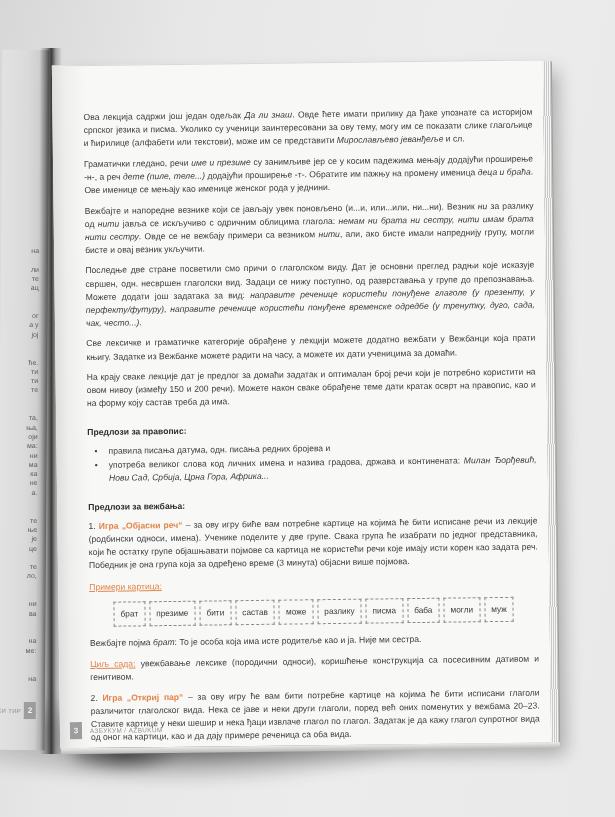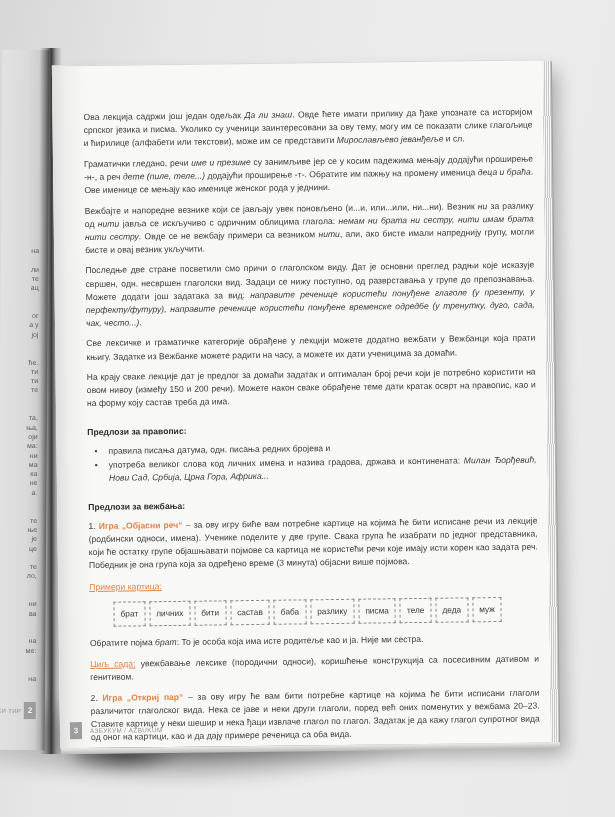--- a/index.html
+++ b/index.html
@@ -183,32 +183,32 @@
       <li><span>употреба великог слова код личних имена и назива градова, држава и континената: </span><span class="i">Милан Ђорђевић, Нови Сад, Србија, Црна Гора, Африка...</span></li>
     </ul>
 
     <div class="heading">Предлози за вежбања:</div>
     <div class="para"><span>1. </span><span class="b o">Игра „Објасни реч“</span><span> – за ову игру биће вам потребне картице на којима ће бити исписане речи из лекције (родбински односи, имена). Ученике поделите у две групе. Свака група ће изабрати по једног представника, који ће остатку групе објашњавати појмове са картица не користећи речи које имају исти корен као задата реч. Победник је она група која за одређено време (3 минута) објасни више појмова.</span></div>
 
     <div class="link-line"><span class="o u">Примери картица:</span></div>
 
     <div class="cards-row">
         <span class="card">брат</span>
-        <span class="card">личних</span>
+        <span class="card">презиме</span>
         <span class="card">бити</span>
         <span class="card">састав</span>
-        <span class="card">баба</span>
+        <span class="card">може</span>
         <span class="card">разлику</span>
         <span class="card">писма</span>
-        <span class="card">теле</span>
-        <span class="card">деда</span>
+        <span class="card">баба</span>
+        <span class="card">могли</span>
         <span class="card">муж</span>
       </div>
 
-    <div class="para"><span>Обратите појма </span><span class="i">брат</span><span>: То је особа која има исте родитеље као и ја. Није ми сестра.</span></div>
+    <div class="para"><span>Вежбајте појма </span><span class="i">брат</span><span>: То је особа која има исте родитеље као и ја. Није ми сестра.</span></div>
     <div class="para"><span class="o u">Циљ сада:</span><span> увежбавање лексике (породични односи), коришћење конструкција са посесивним дативом и генитивом.</span></div>
     <div class="para"><span>2. </span><span class="b o">Игра „Откриј пар“</span><span> – за ову игру ће вам бити потребне картице на којима ће бити исписани глаголи различитог глаголског вида. Нека се јаве и неки други глаголи, поред већ оних поменутих у вежбама 20–23. Ставите картице у неки шешир и нека ђаци извлаче глагол по глагол. Задатак је да кажу глагол супротног вида од оног на картици, као и да дају примере реченица са оба вида.</span></div>
   </div>
 
   <div class="right-footer">
     <span class="page-num-box">3</span>
     <span class="brand">АЗБУКУМ / AZBUKUM</span>
   </div>
 </div>
 

